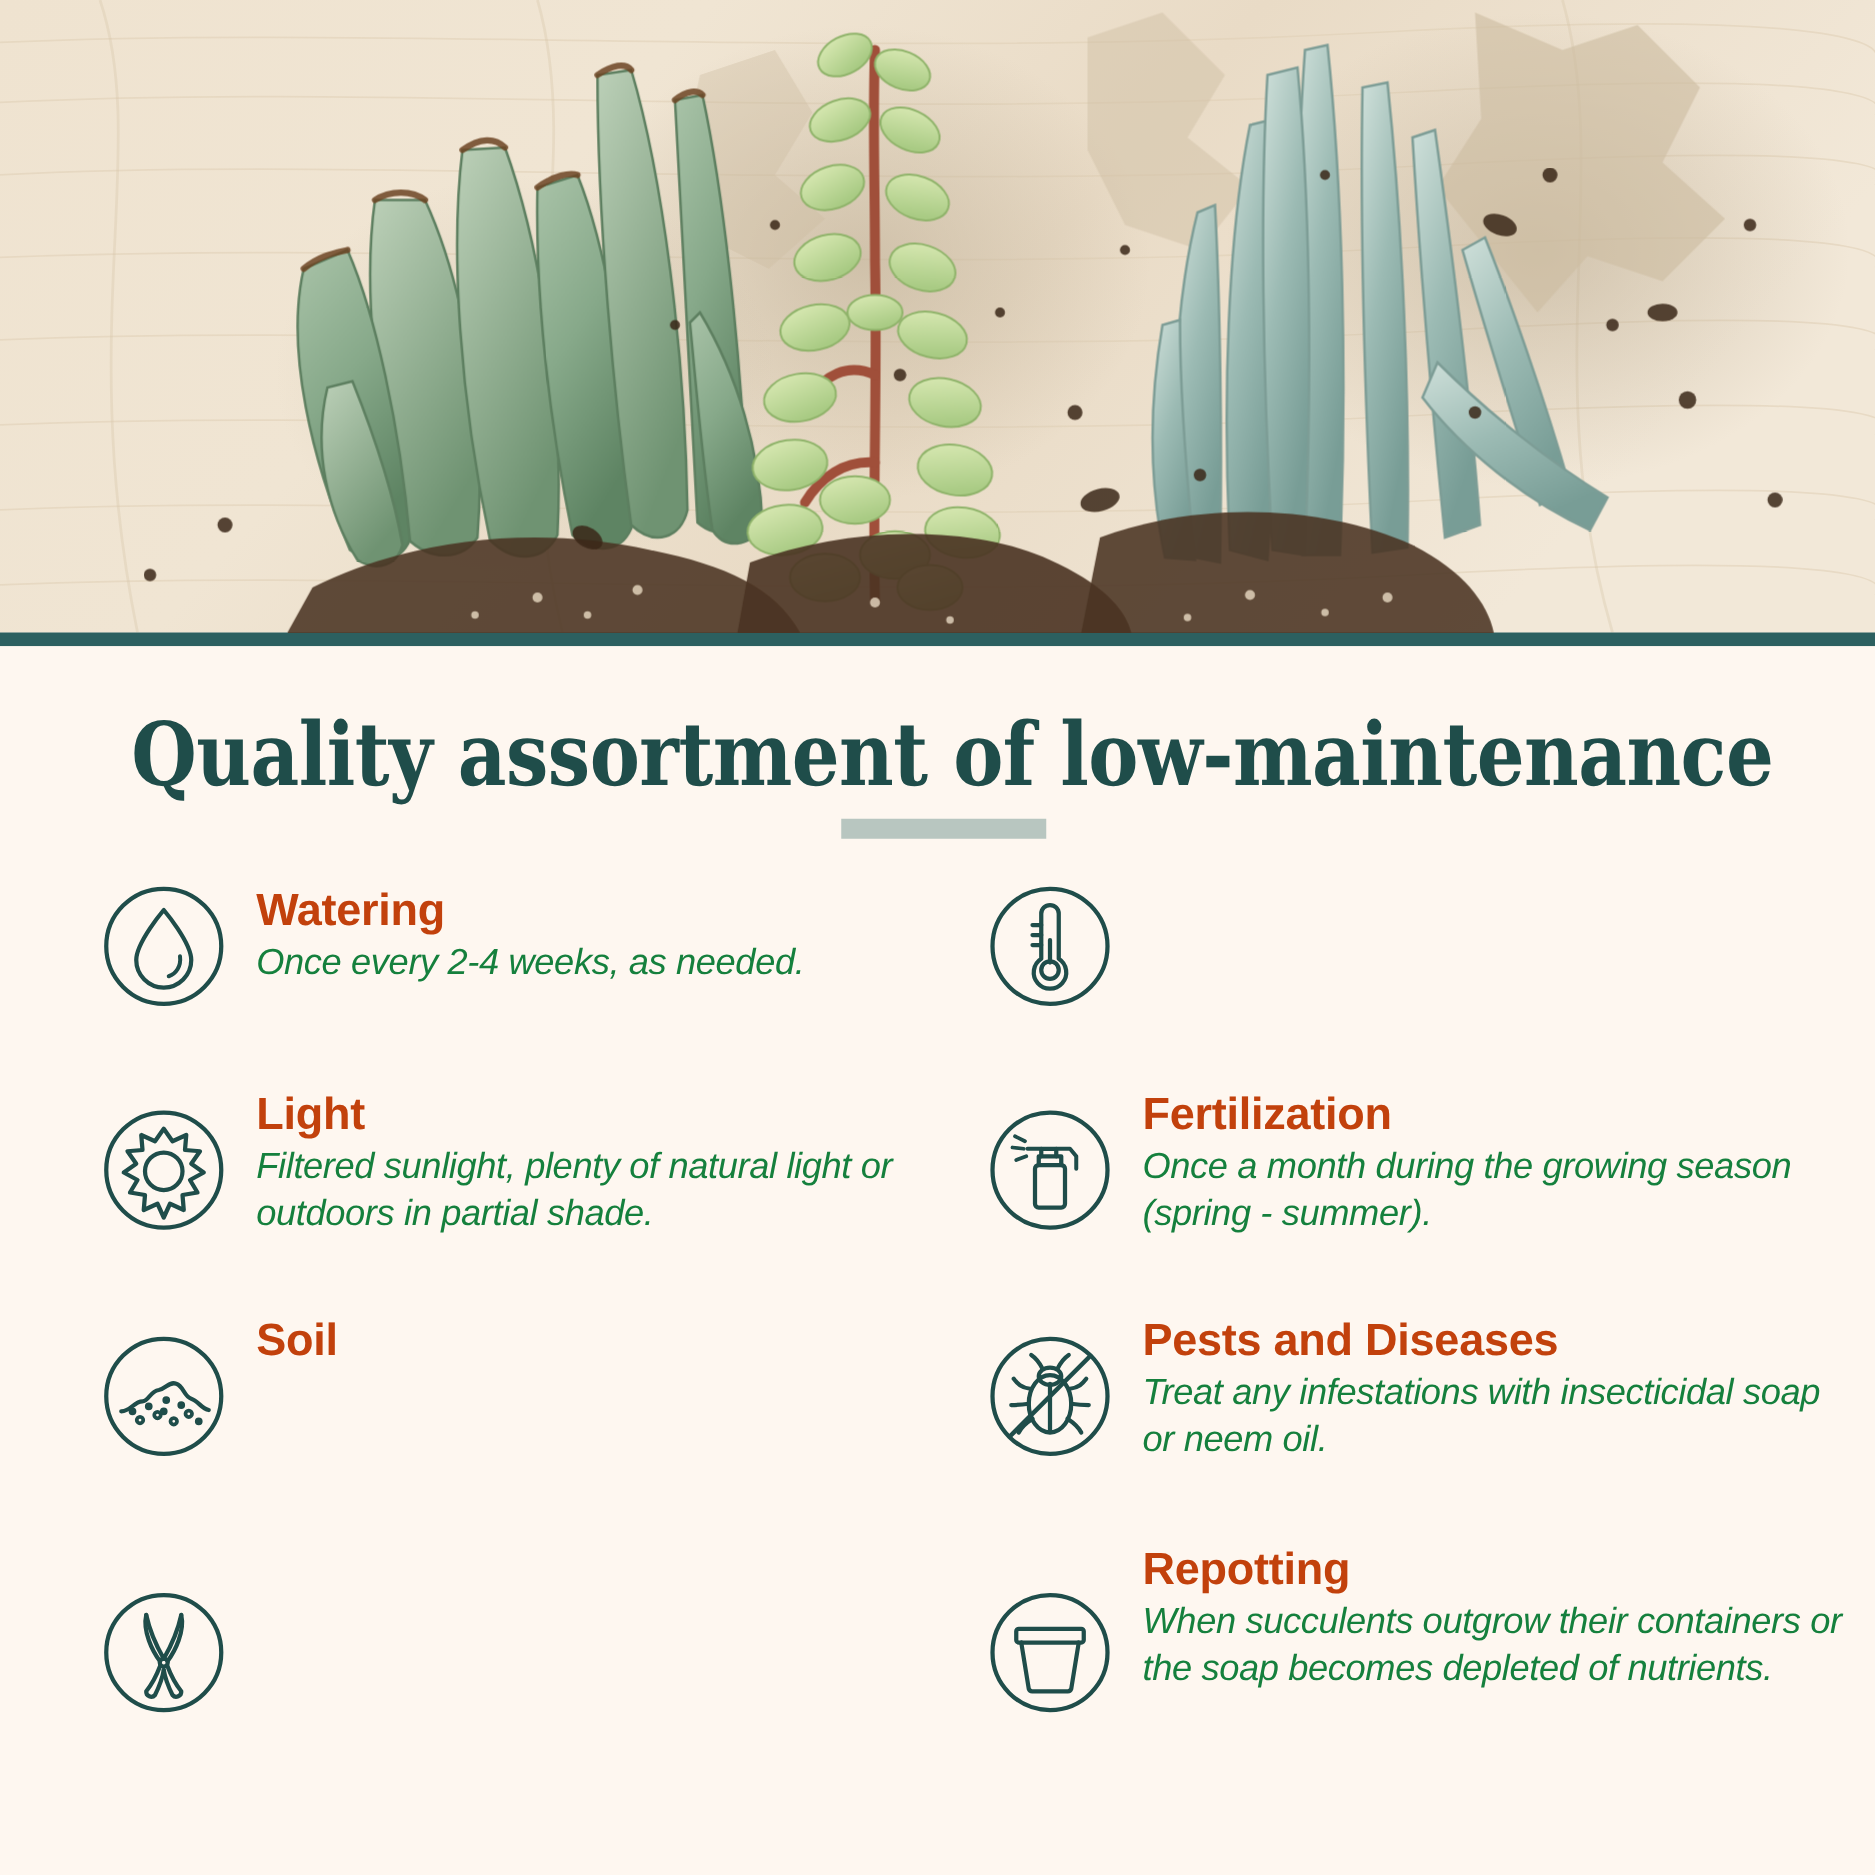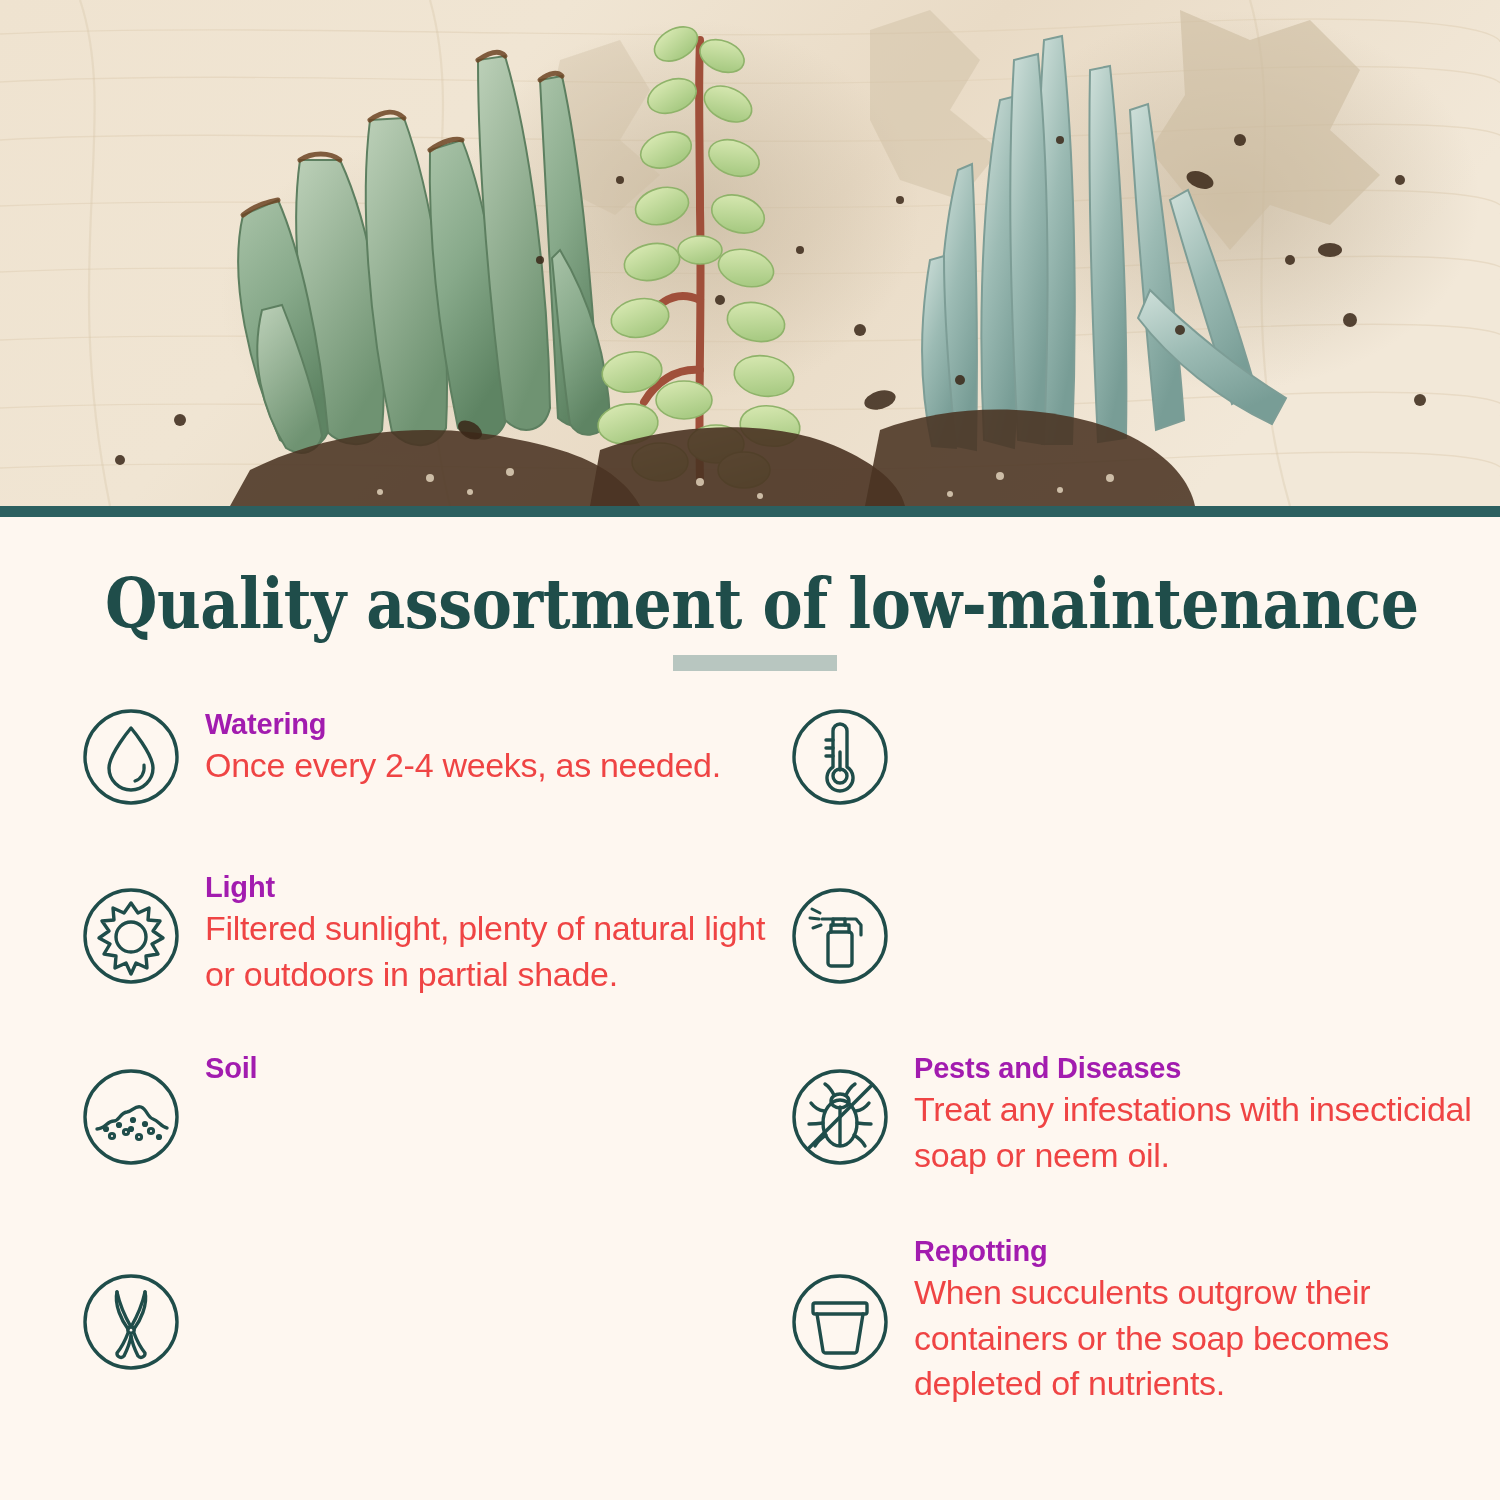--- a/index.html
+++ b/index.html
@@ -96,35 +96,36 @@
     width: 100px;
     height: 100px;
   }
 
   .tip .txt {
     padding-left: 22px;
     padding-top: 2px;
   }
 
   .tip h3 {
-    color: #a21caf;
-    font-size: 29px;
+    color: #c2410c;
+    font-size: 36px;
     font-weight: 700;
     line-height: 1.08;
     letter-spacing: -0.2px;
     margin-bottom: 3px;
     white-space: nowrap;
   }
 
   .tip p {
-    color: #ef4444;
-    font-size: 34px;
+    color: #15803d;
+    font-size: 29px;
     font-weight: 400;
     line-height: 1.33;
     letter-spacing: -0.3px;
+    font-style: italic;
   }
 
   
   .col-l { left: 79px; width: 690px; }
   .col-r { left: 788px; width: 700px; }
 
   .row-1 { top: 0px; }
   .row-2 { top: 163px; }
   .row-3 { top: 344px; }
   .row-4 { top: 527px; }
@@ -360,20 +361,24 @@
         <svg viewBox="0 0 100 100" fill="none" stroke="#1f4d4a" stroke-width="3.4" stroke-linecap="round" stroke-linejoin="round">
           <circle cx="50" cy="50" r="46"></circle>
           <rect x="38" y="46" width="24" height="34" rx="3"></rect>
           <path d="M41 46 v-7 h18 v7"></path>
           <path d="M43 39 v-6 h12 v6"></path>
           <path d="M55 33 h11 l5 6 v10" stroke-width="3.2"></path>
           <path d="M30 27 l-8 -4 M29 33 l-9 -1 M31 39 l-8 3" stroke-width="3"></path>
           <path d="M43 33 h-11" stroke-width="3.2"></path>
         </svg>
       </div>
+      <div class="txt">
+        <h3>Fertilization</h3>
+        <p>Once a month during the growing season (spring - summer).</p>
+      </div>
     </div>
 
     <div class="tip col-l row-3 align-mid">
       <div class="icon-wrap">
         <svg viewBox="0 0 100 100" fill="none" stroke="#1f4d4a" stroke-width="3.4" stroke-linecap="round" stroke-linejoin="round">
           <circle cx="50" cy="50" r="46"></circle>
           <path d="M16 62 C 24 62, 26 54, 33 54 C 38 54, 39 46, 46 45 C 52 44, 54 38, 60 40
                    C 66 42, 66 50, 72 52 C 78 54, 80 60, 86 61"></path>
           <g stroke-width="3">
             <circle cx="31" cy="69" r="2.6"></circle>

